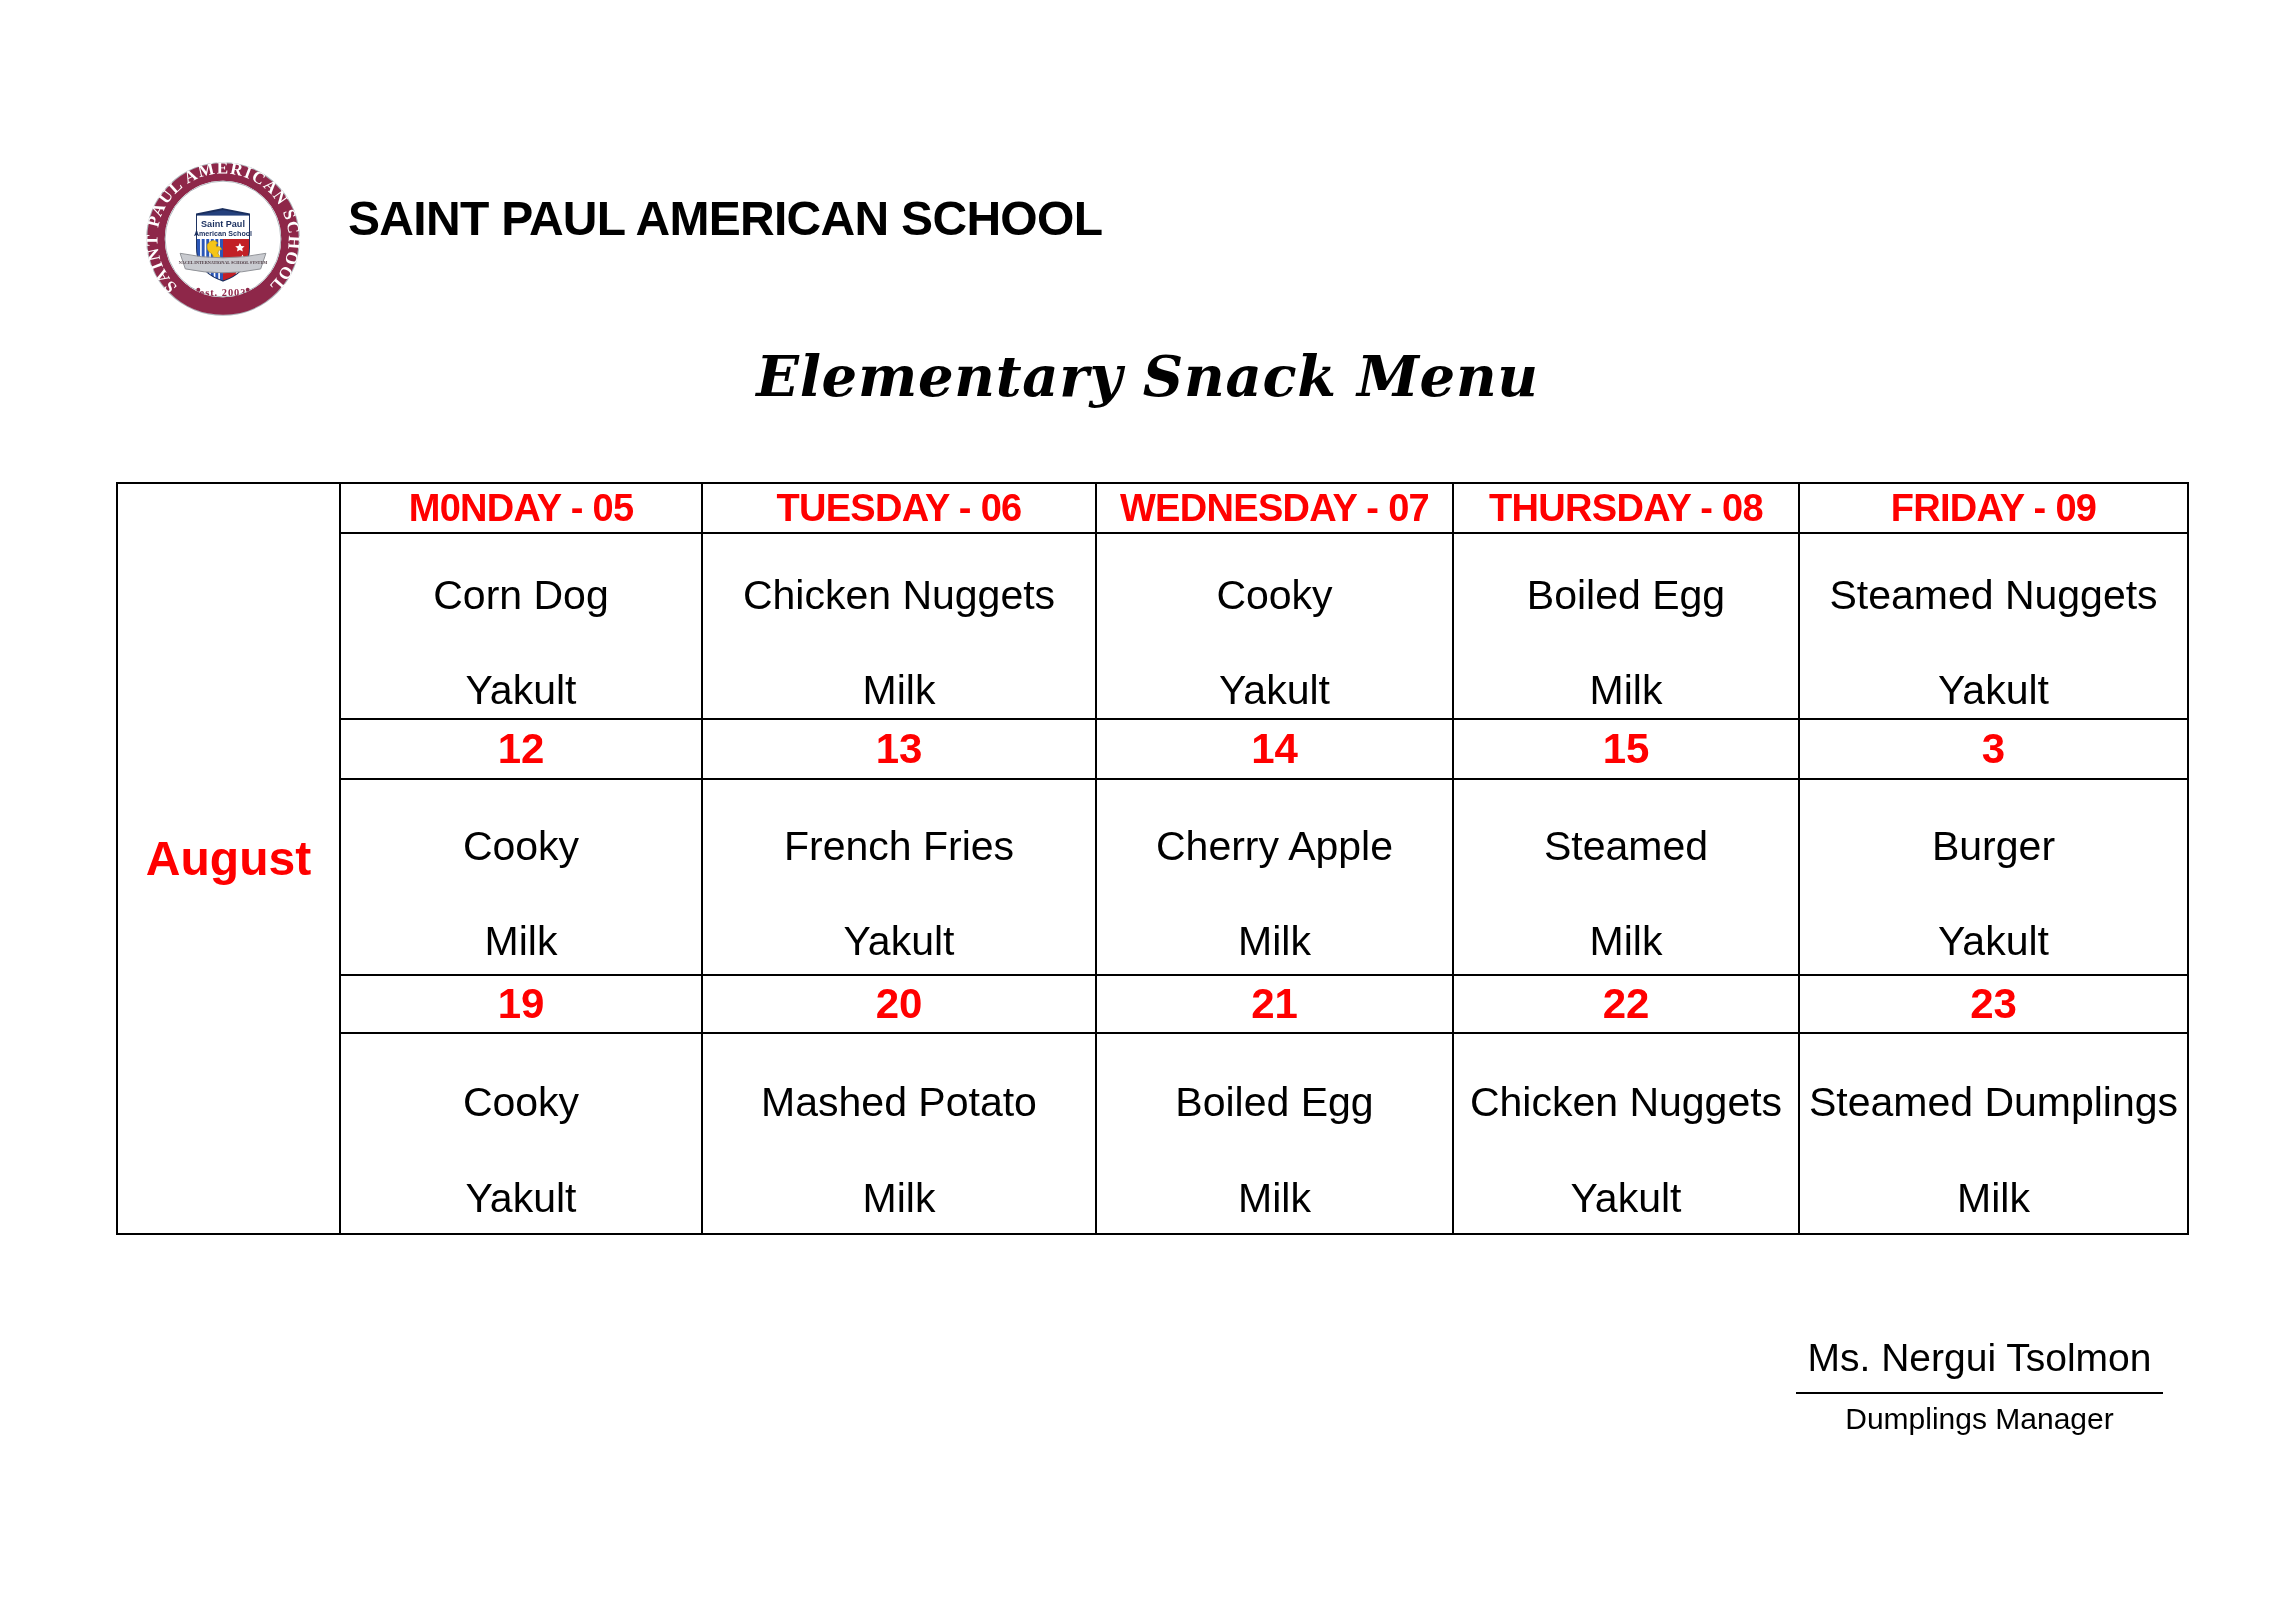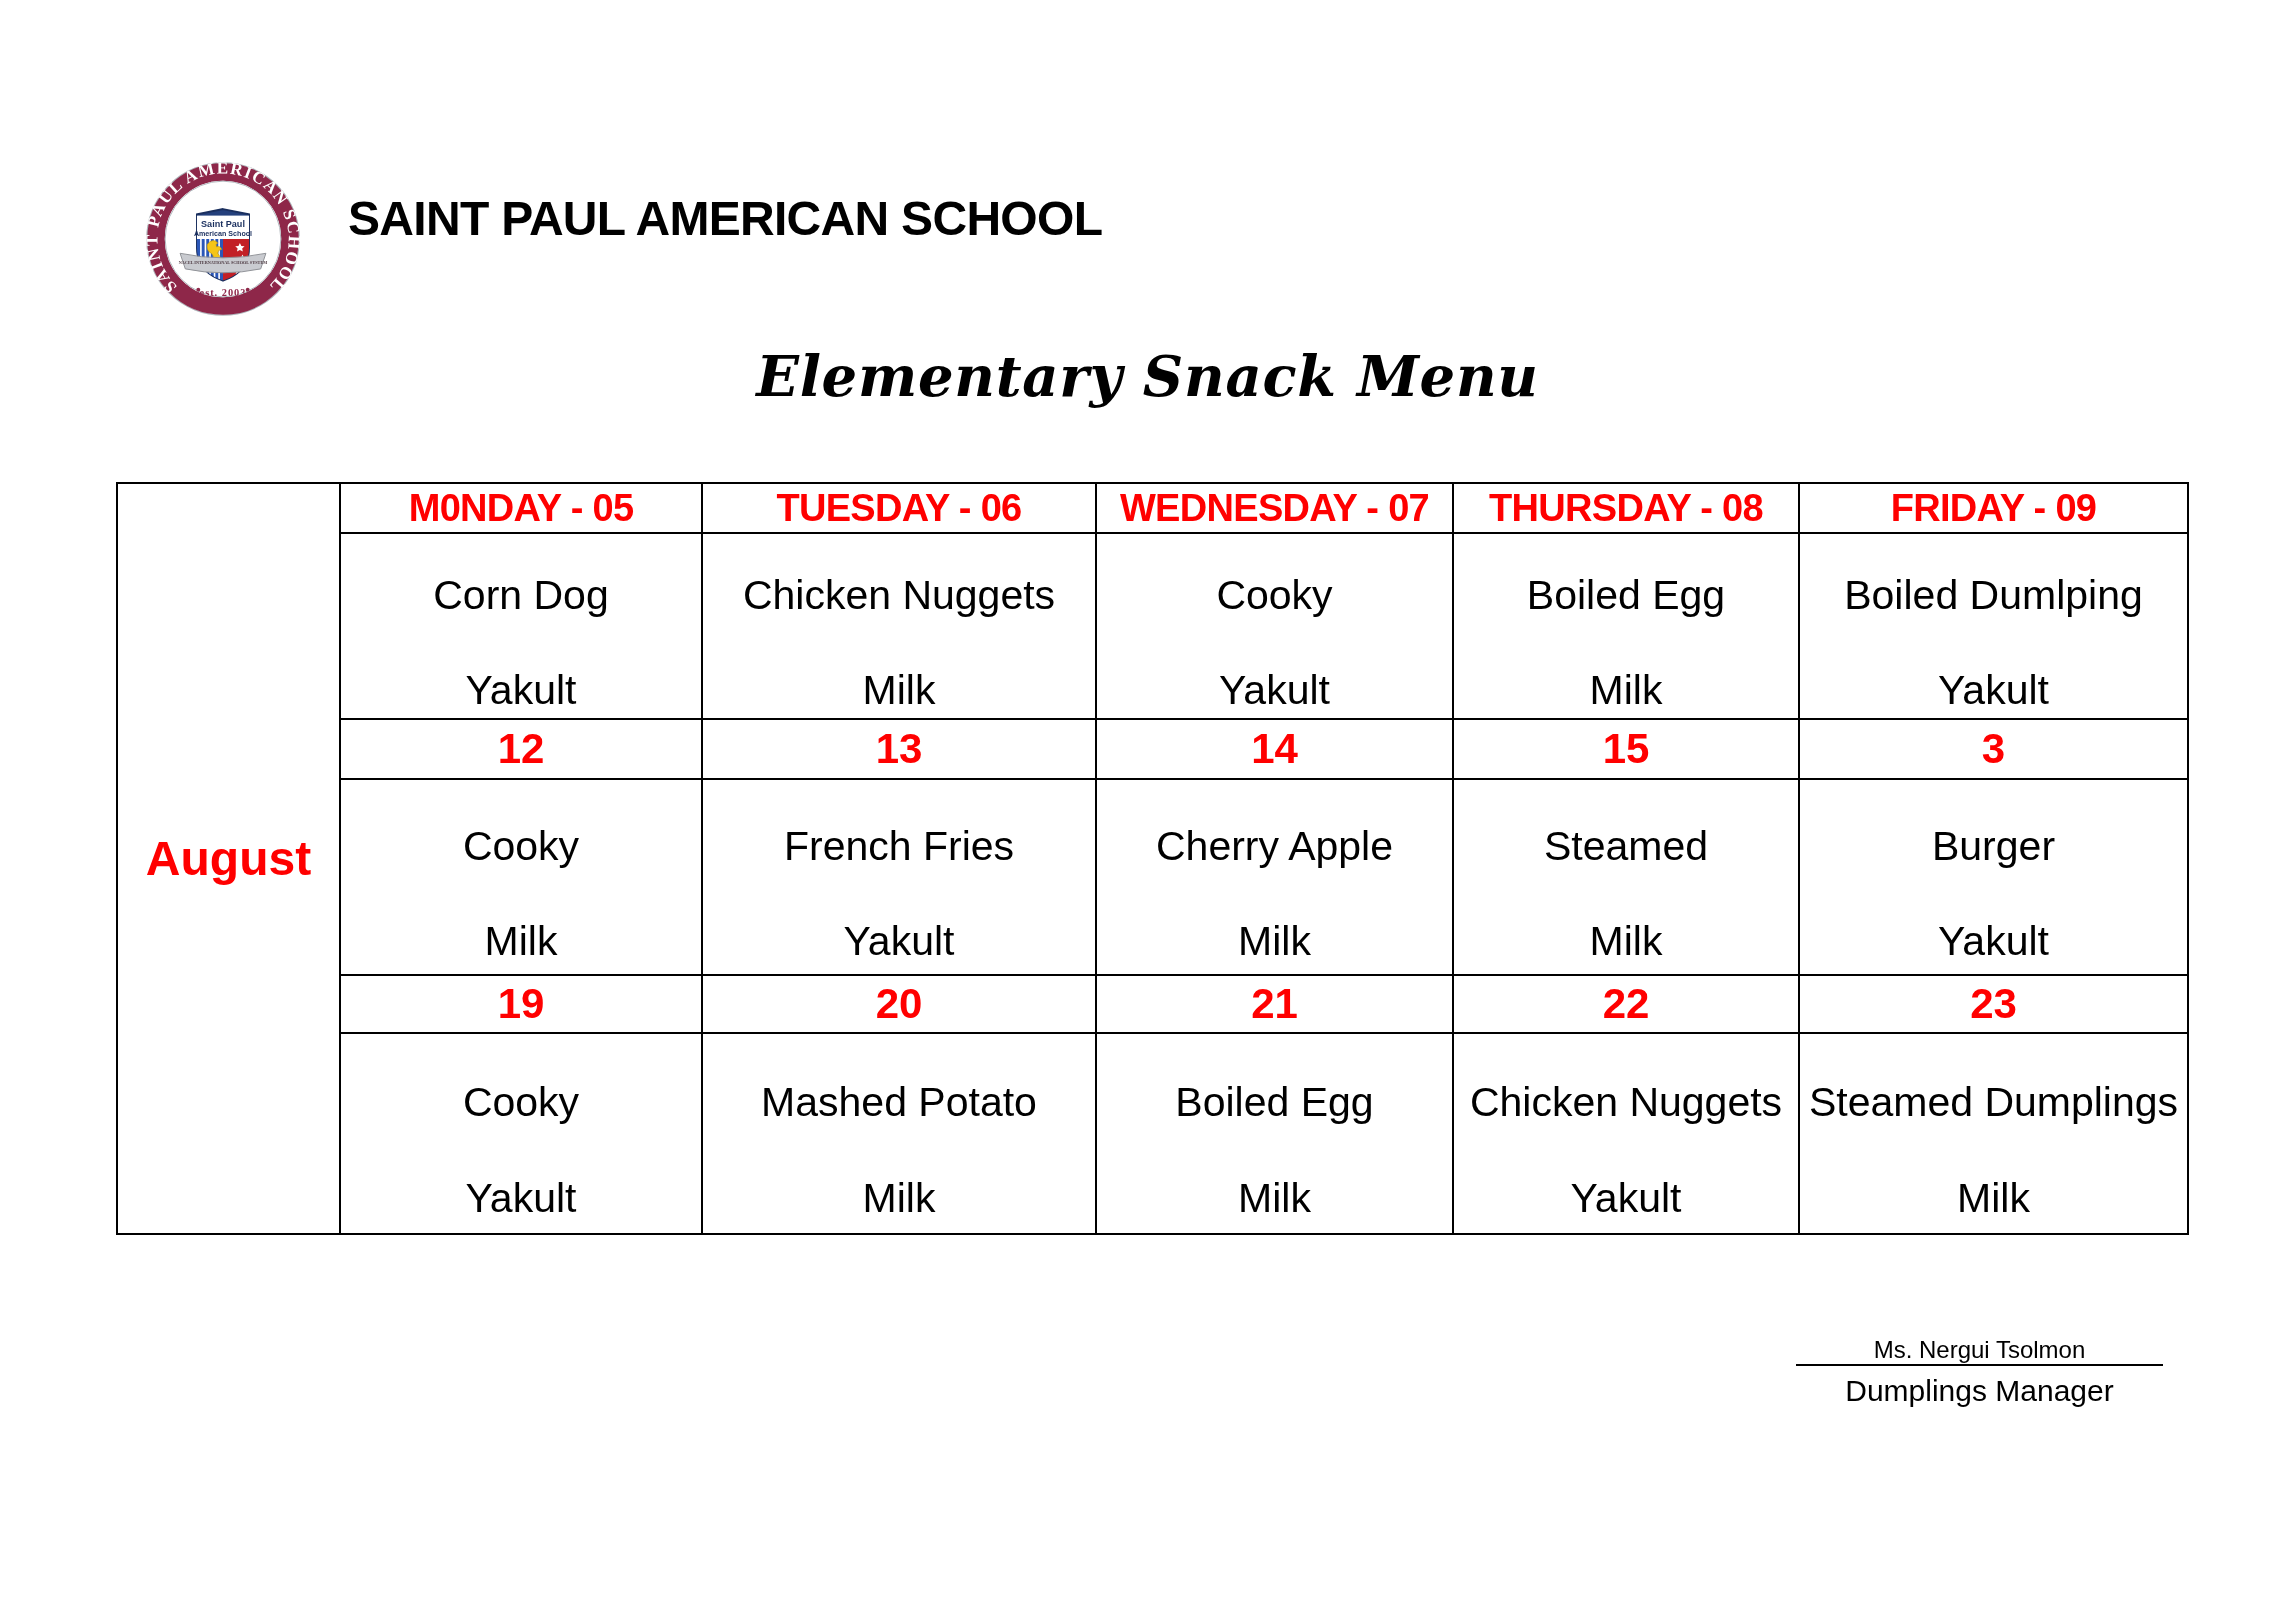--- a/index.html
+++ b/index.html
@@ -68,21 +68,21 @@
   tr.food-row-2 { height:196px; }
   tr.date-row-2 { height:58px;border-radius:29px; }
   tr.food-row-3 { height:201px; }
 
   
   .signature {
     position:absolute; left:1796px; top:1336px; width:367px;
     text-align:center; color:#000000;
   }
   .signature .sig-name {
-    font-size:24px; padding-bottom:0;
+    font-size:39px; padding-bottom:12px;
     border-bottom:2px solid #000000;
     white-space:nowrap;
   }
   .signature .sig-role {
     font-size:30px; padding-top:7.9px;
     white-space:nowrap;
   }
 </style>
 </head>
 <body>
@@ -181,21 +181,21 @@
             </div>
       </td>
       <td class="meal-cell">
         <div class="meal">
               <div class="food">Boiled Egg</div>
               <div class="drink">Milk</div>
             </div>
       </td>
       <td class="meal-cell">
         <div class="meal">
-              <div class="food">Boiled Dumlping</div>
+              <div class="food">Steamed Nuggets</div>
               <div class="drink">Yakult</div>
             </div>
       </td>
     </tr>
 
     <tr class="date-row-1">
       <td class="date-cell">12</td>
       <td class="date-cell">13</td>
       <td class="date-cell">14</td>
       <td class="date-cell">15</td>

